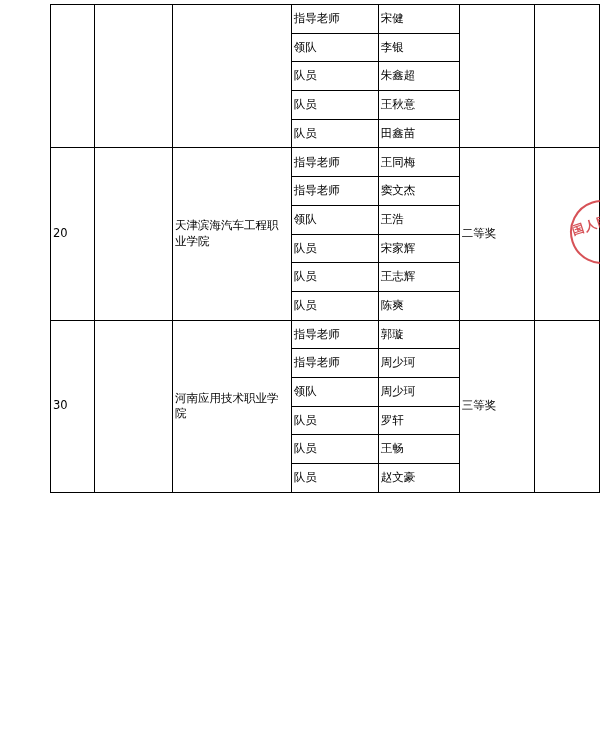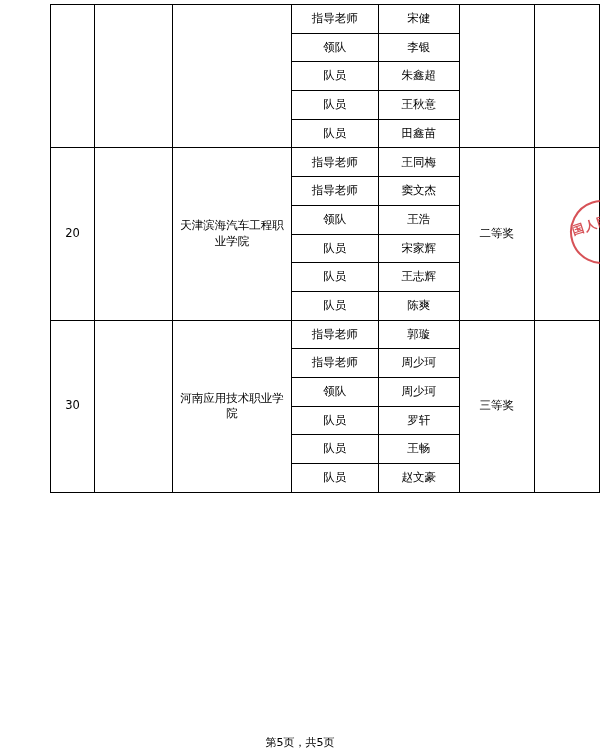--- a/index.html
+++ b/index.html
@@ -24,21 +24,21 @@
   table.award-table {
     position: absolute;
     left: 50px;
     top: 4px;
     border-collapse: collapse;
     table-layout: fixed;
   }
 
   table.award-table td {
     border: 1px solid #000000;
-    text-align: center;
+    text-align: left;
     vertical-align: middle;
     font-size: 11.5px;
     font-family: "DejaVu Sans", "Liberation Sans", sans-serif;
     color: #000000;
     padding: 4px 2px;
     line-height: 1.35;
   }
 
   td.c-index { width: 40px; }
   td.c-blank { width: 75px; }
@@ -186,15 +186,14 @@
         <td class="c-role">队员</td>
         <td class="c-name">赵文豪</td>
       </tr>
     </tbody>
   </table>
 
   <div class="seal">
     <span class="seal-text">国人民共</span>
   </div>
 
-  <div class="footer">第5页，共5页</div>
 
 </div>
 
 </body></html>

